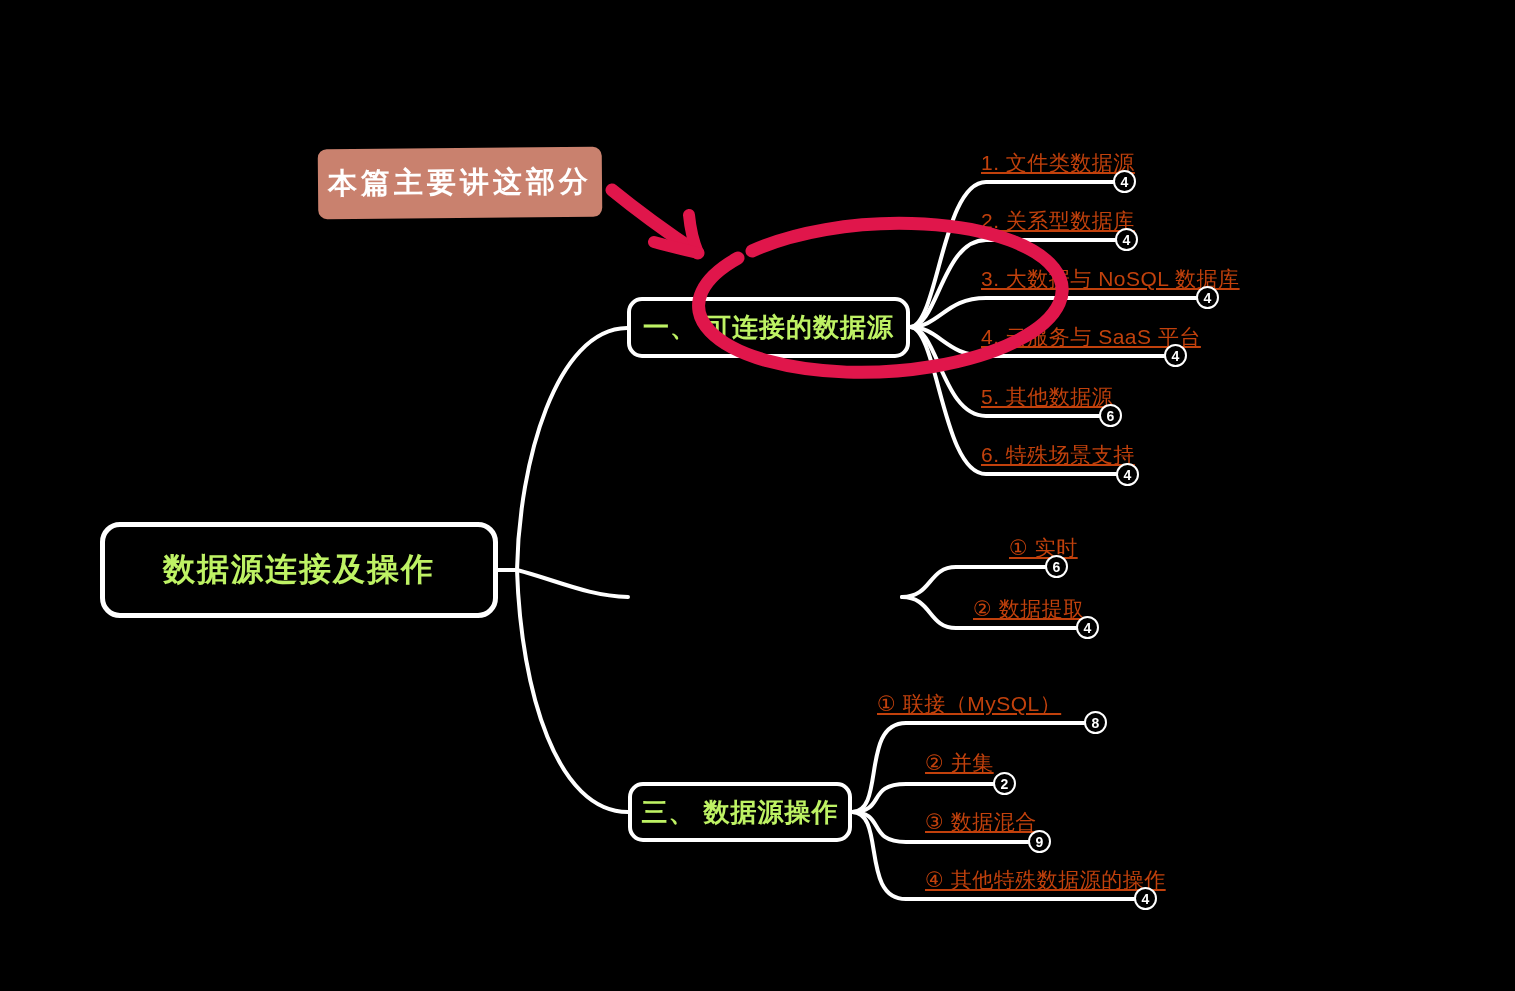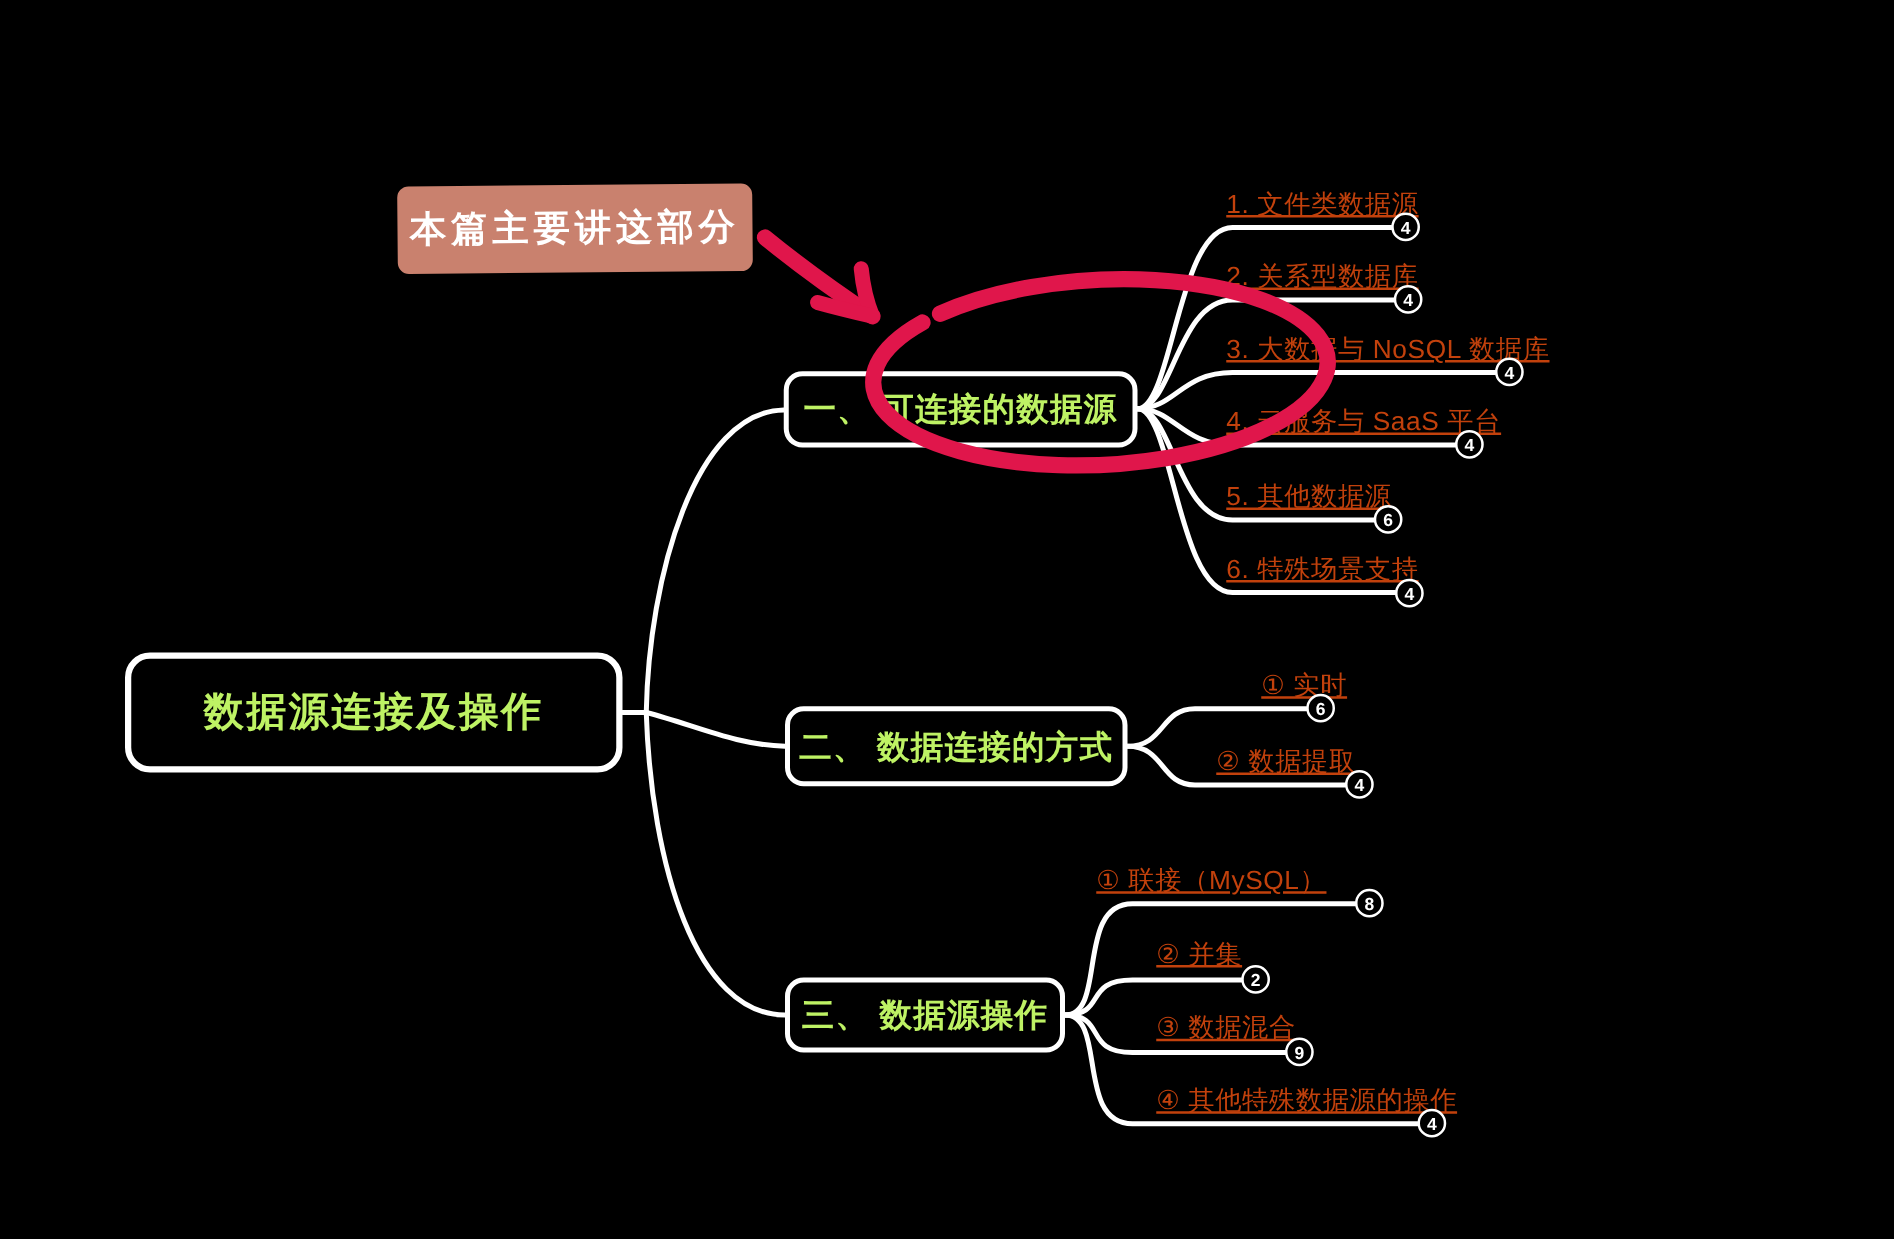--- a/index.html
+++ b/index.html
@@ -104,21 +104,20 @@
       <path d="M 852 812 C 886 812, 866 784, 906 784 L 993 784"></path>
       <path d="M 852 812 C 886 812, 866 842, 906 842 L 1028 842"></path>
       <path d="M 852 812 C 886 812, 860 899, 906 899 L 1134 899"></path>
     </g>
   </svg>
 
   <div class="node root-node" style="left:100px; top:522px; width:398px; height:96px;">数据源连接及操作</div>
 
   <div class="node branch-node" style="left:627px; top:297px; width:283px; height:61px;">一、 可连接的数据源</div>
 
-  <div class="node branch-node" style="left:628px; top:565px; width:274px; height:64px;">二、 数据连接的方式</div>
 
   <div class="node branch-node" style="left:628px; top:782px; width:224px; height:60px;">三、 数据源操作</div>
 
   <div class="child-label" style="left:981px; top:149px;">1. 文件类数据源</div>
   <div class="child-label" style="left:981px; top:207px;text-align:right;">2. 关系型数据库</div>
   <div class="child-label" style="left:981px; top:265px;">3. 大数据与 NoSQL 数据库</div>
   <div class="child-label" style="left:981px; top:323px;">4. 云服务与 SaaS 平台</div>
   <div class="child-label" style="left:981px; top:383px;">5. 其他数据源</div>
   <div class="child-label" style="left:981px; top:441px;">6. 特殊场景支持</div>
 

